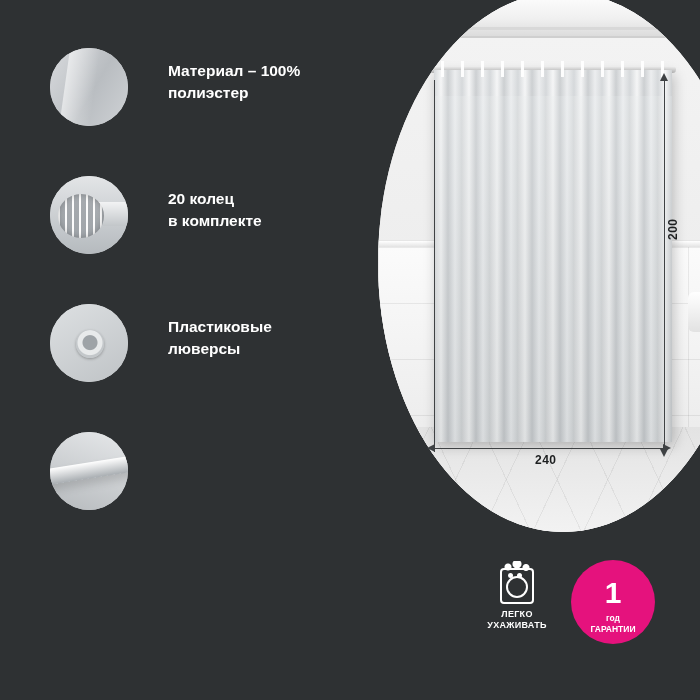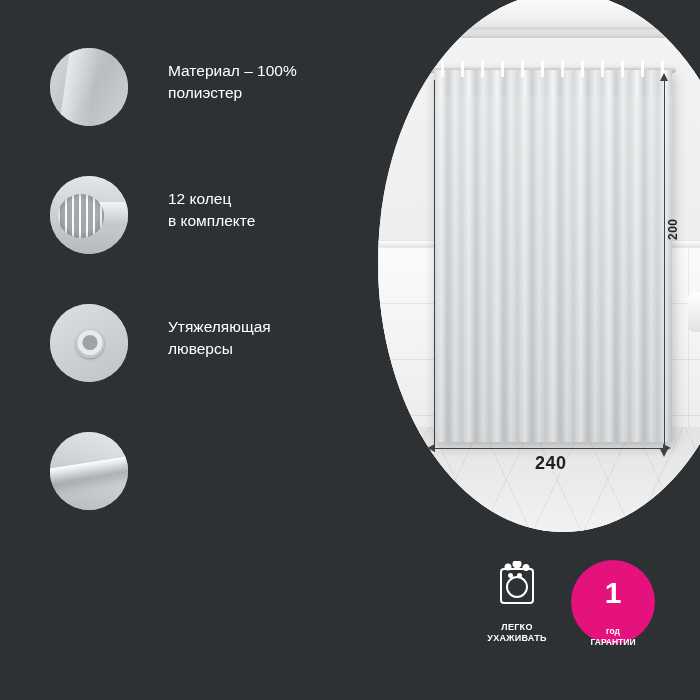--- a/index.html
+++ b/index.html
@@ -115,21 +115,21 @@
     background: #3f4244;
   }
   .dim-h:before, .dim-h:after {
     content:""; position: absolute; top: -4px; width: 0; height: 0;
     border-top: 4.5px solid transparent; border-bottom: 4.5px solid transparent;
   }
   .dim-h:before { left: -7px; border-right: 8px solid #3f4244; }
   .dim-h:after  { right: -7px; border-left: 8px solid #3f4244; }
   .dim-h-label {
     position: absolute; left: 535px; top: 453px;
-    color: #1d1f20; font-size: 18px; font-weight: bold; letter-spacing: .5px;
+    color: #1d1f20; font-size: 12px; font-weight: bold; letter-spacing: .5px;
   }
   .dim-tick-left {
     position:absolute; left:434px; top:80px; width:1px; height:372px; background:#3f4244;
   }
 
   
   .features { position: absolute; left: 50px; top: 48px; width: 330px; }
   .feature { position: relative; height: 128px; }
   .thumb {
     position: absolute; left: 0; top: 0;
@@ -179,21 +179,21 @@
   .t5 { background: linear-gradient(200deg,#e6e8ea,#b6babd); }
   .t5:after{
     content:""; position:absolute; left:-6px; top:30px; width:96px; height:16px;
     background: linear-gradient(#ffffff, #a9aeb2);
     transform: rotate(-9deg);
     box-shadow: 0 6px 8px rgba(0,0,0,.15);
   }
 
   .feature-text {
     position: absolute; left: 118px; top: 12px;
-    color: #ffffff; font-size: 15.5px; font-weight: normal; line-height: 1.45;
+    color: #ffffff; font-size: 15.5px; font-weight: bold; line-height: 1.45;
     white-space: pre-line;
   }
 
   
   .care-badge { position: absolute; left: 487px; top: 568px; width: 60px; text-align: center; }
   .washer {
     width: 34px; height: 36px; margin: 0 auto;
     border: 2.5px solid #ffffff; border-radius: 4px; position: relative;
   }
   .washer:before{
@@ -207,30 +207,30 @@
   }
   .bubbles {
     position:absolute; left: 50%; top: -9px; transform: translateX(-50%);
     width: 30px; height: 10px;
     background:
       radial-gradient(circle at 20% 60%, #fff 0 3px, transparent 4px),
       radial-gradient(circle at 50% 30%, #fff 0 4px, transparent 5px),
       radial-gradient(circle at 80% 65%, #fff 0 3px, transparent 4px);
   }
   .care-text {
-    margin-top: 18px; color: #ffffff; font-size: 9px; font-weight: bold;
+    margin-top: 5px; color: #ffffff; font-size: 9px; font-weight: bold;
     line-height: 1.25; letter-spacing: .3px; white-space: pre-line;
   }
   .warranty {
     position: absolute; left: 571px; top: 560px;
     width: 84px; height: 84px; border-radius: 50%;
     background: #e5127d; color: #fff; text-align: center;
   }
   .warranty .num { font-size: 30px; font-weight: bold; line-height: 1; padding-top: 18px; }
-  .warranty .lbl { font-size: 8.5px; font-weight: bold; line-height: 1.3; margin-top: 18px; white-space: pre-line; }
+  .warranty .lbl { font-size: 8.5px; font-weight: bold; line-height: 1.3; margin-top: 5px; white-space: pre-line; }
 </style>
 </head>
 <body>
 
 <div id="page">
 
   <div class="photo-circle">
     <div class="room">
       <div class="cornice"></div>
       <div class="wall-rail"></div>
@@ -257,29 +257,29 @@
         </div>
       <div class="feature-text">Материал – 100%
 полиэстер</div>
     </div>
 
 
     <div class="feature">
       <div class="thumb">
           <div class="thumb-inner t3"></div>
         </div>
-      <div class="feature-text">12 колец
+      <div class="feature-text">20 колец
 в комплекте</div>
     </div>
 
     <div class="feature">
       <div class="thumb">
           <div class="thumb-inner t4"></div>
         </div>
-      <div class="feature-text">Утяжеляющая
+      <div class="feature-text">Пластиковые
 люверсы</div>
     </div>
 
     <div class="feature">
       <div class="thumb">
           <div class="thumb-inner t5"></div>
         </div>
     </div>
 
   </div>

